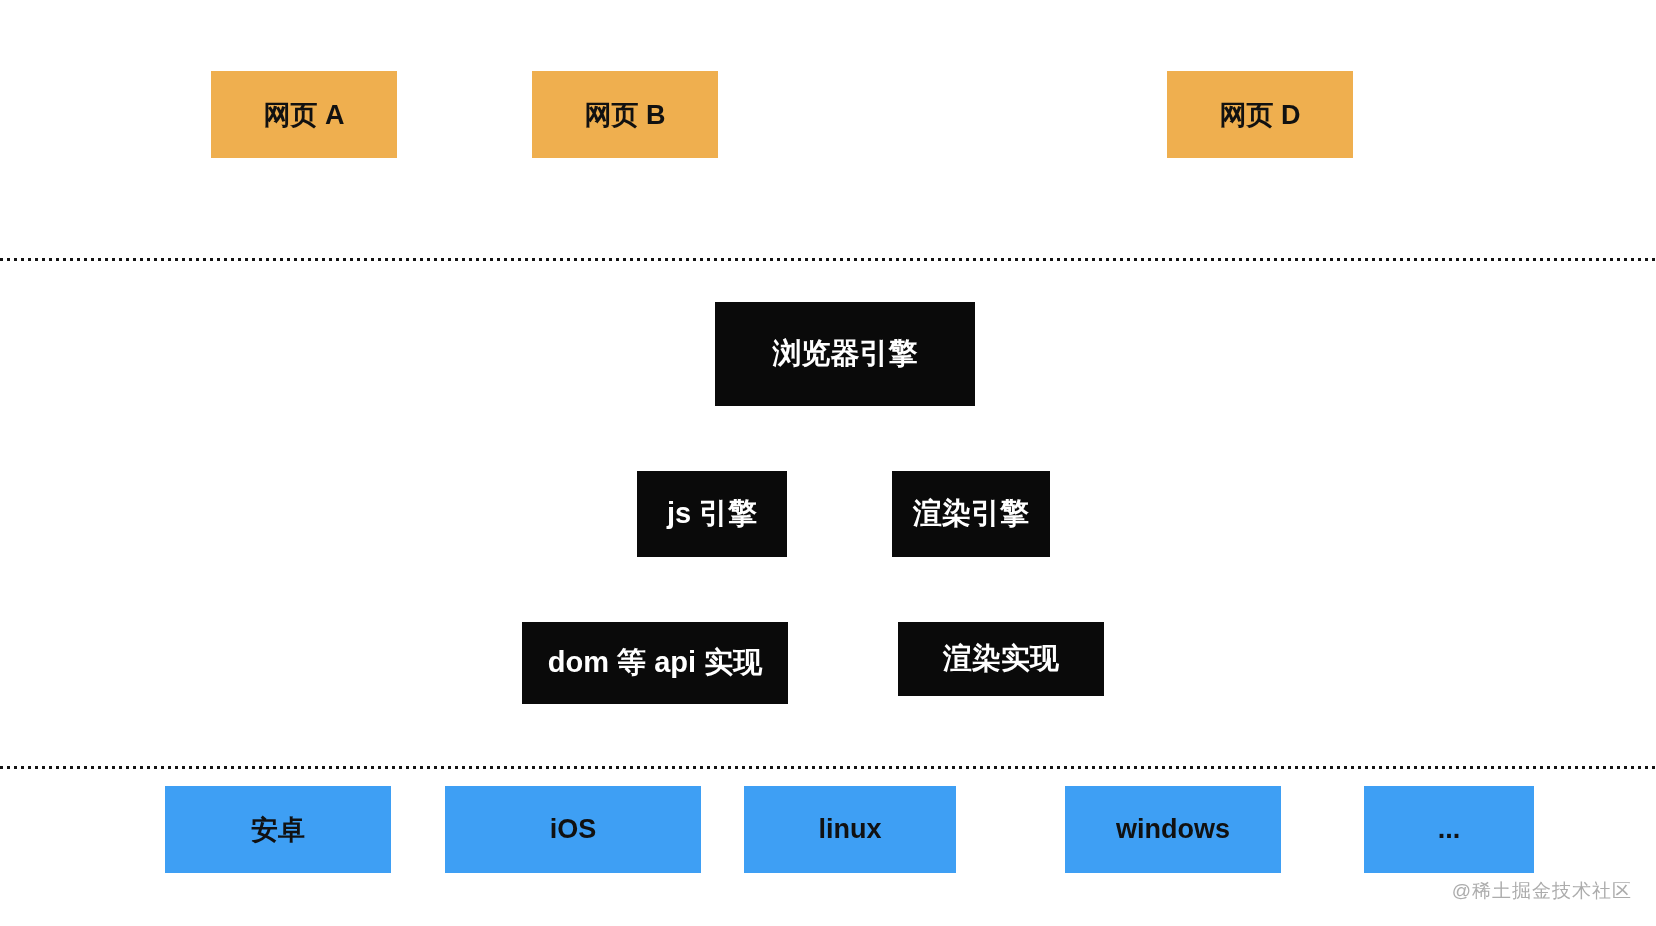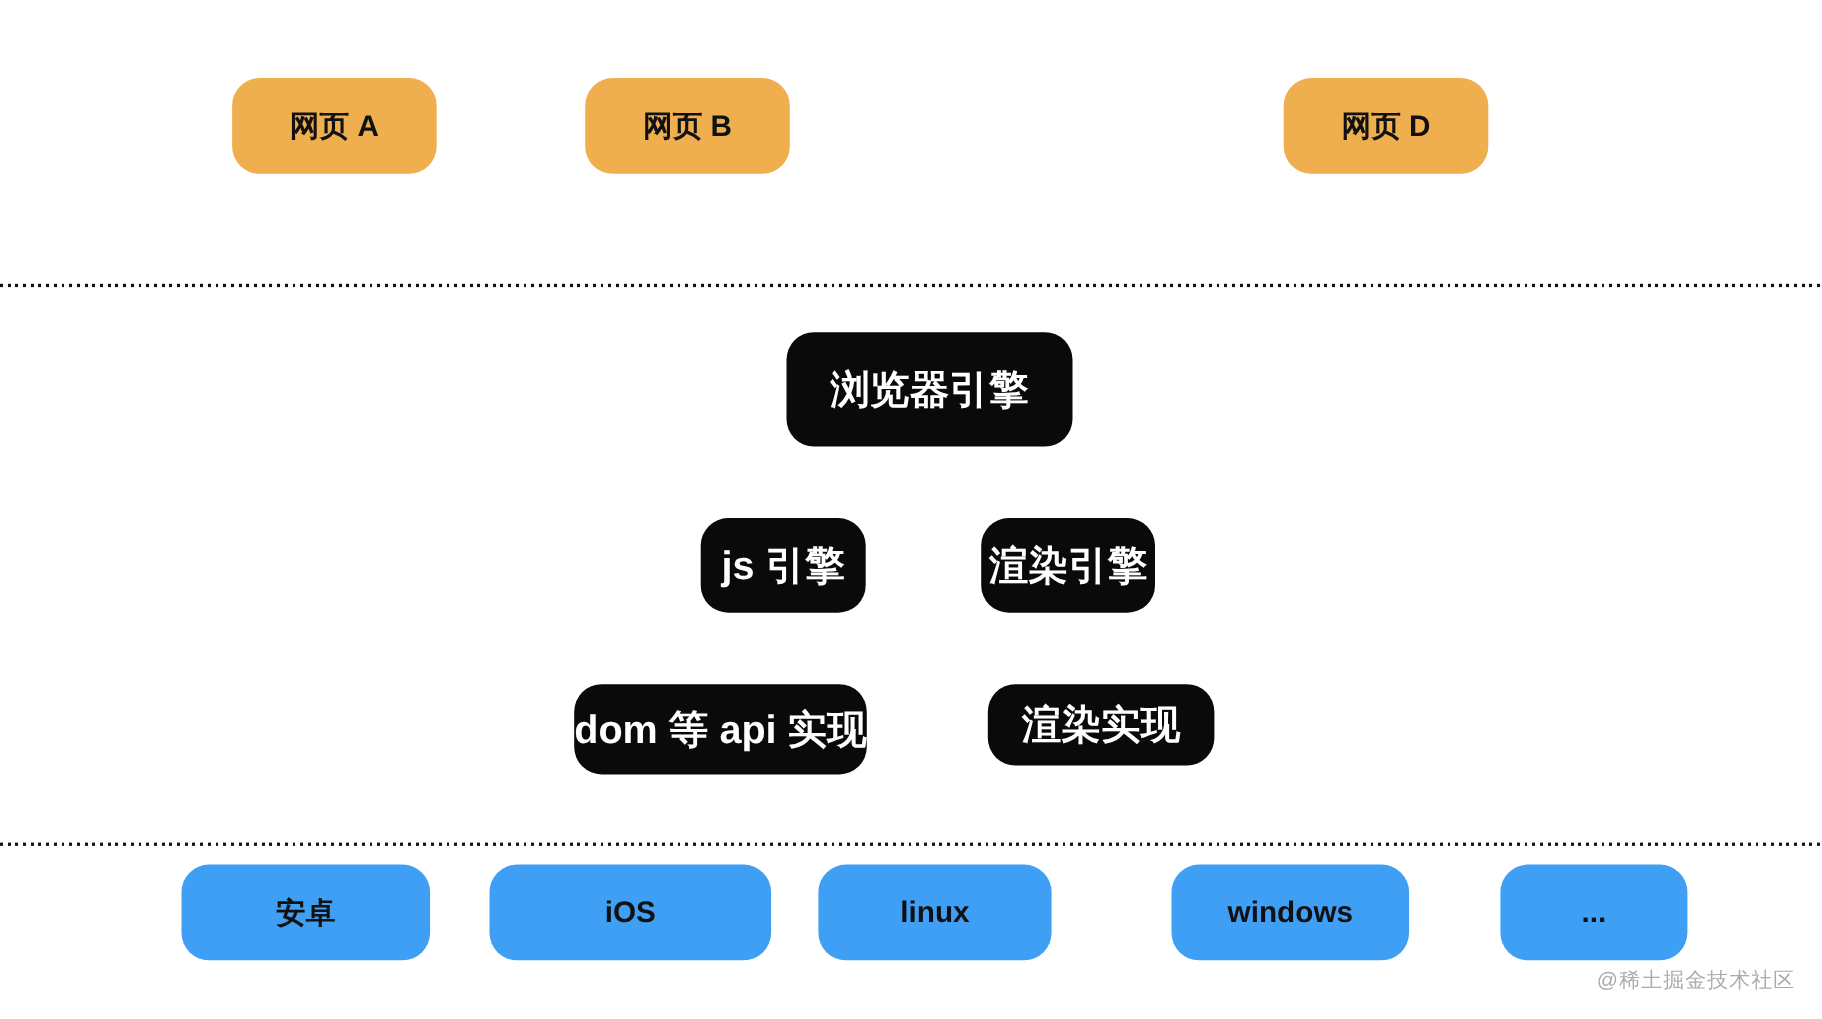--- a/index.html
+++ b/index.html
@@ -15,31 +15,30 @@
     font-family: "Liberation Sans", sans-serif;
     overflow: hidden;
   }
   .box {
     position: absolute;
     display: flex;
     align-items: center;
     justify-content: center;
     font-weight: 700;
     white-space: nowrap;
-    border-radius: 25px;
   }
   .box.webpage {
     background: var(--webpage-fill, #efaf4f);
     color: var(--box-text, #111111);
     font-size: 27px;
   }
   .box.engine {
     background: var(--engine-fill, #0a0a0a);
     color: var(--engine-text, #ffffff);
-    font-size: 36px;
+    font-size: 29px;
   }
   .box.platform {
     background: var(--platform-fill, #3e9ff4);
     color: var(--box-text, #111111);
     font-size: 27px;
   }
   .dotline {
     position: absolute;
     left: 0;
     width: 100%;

